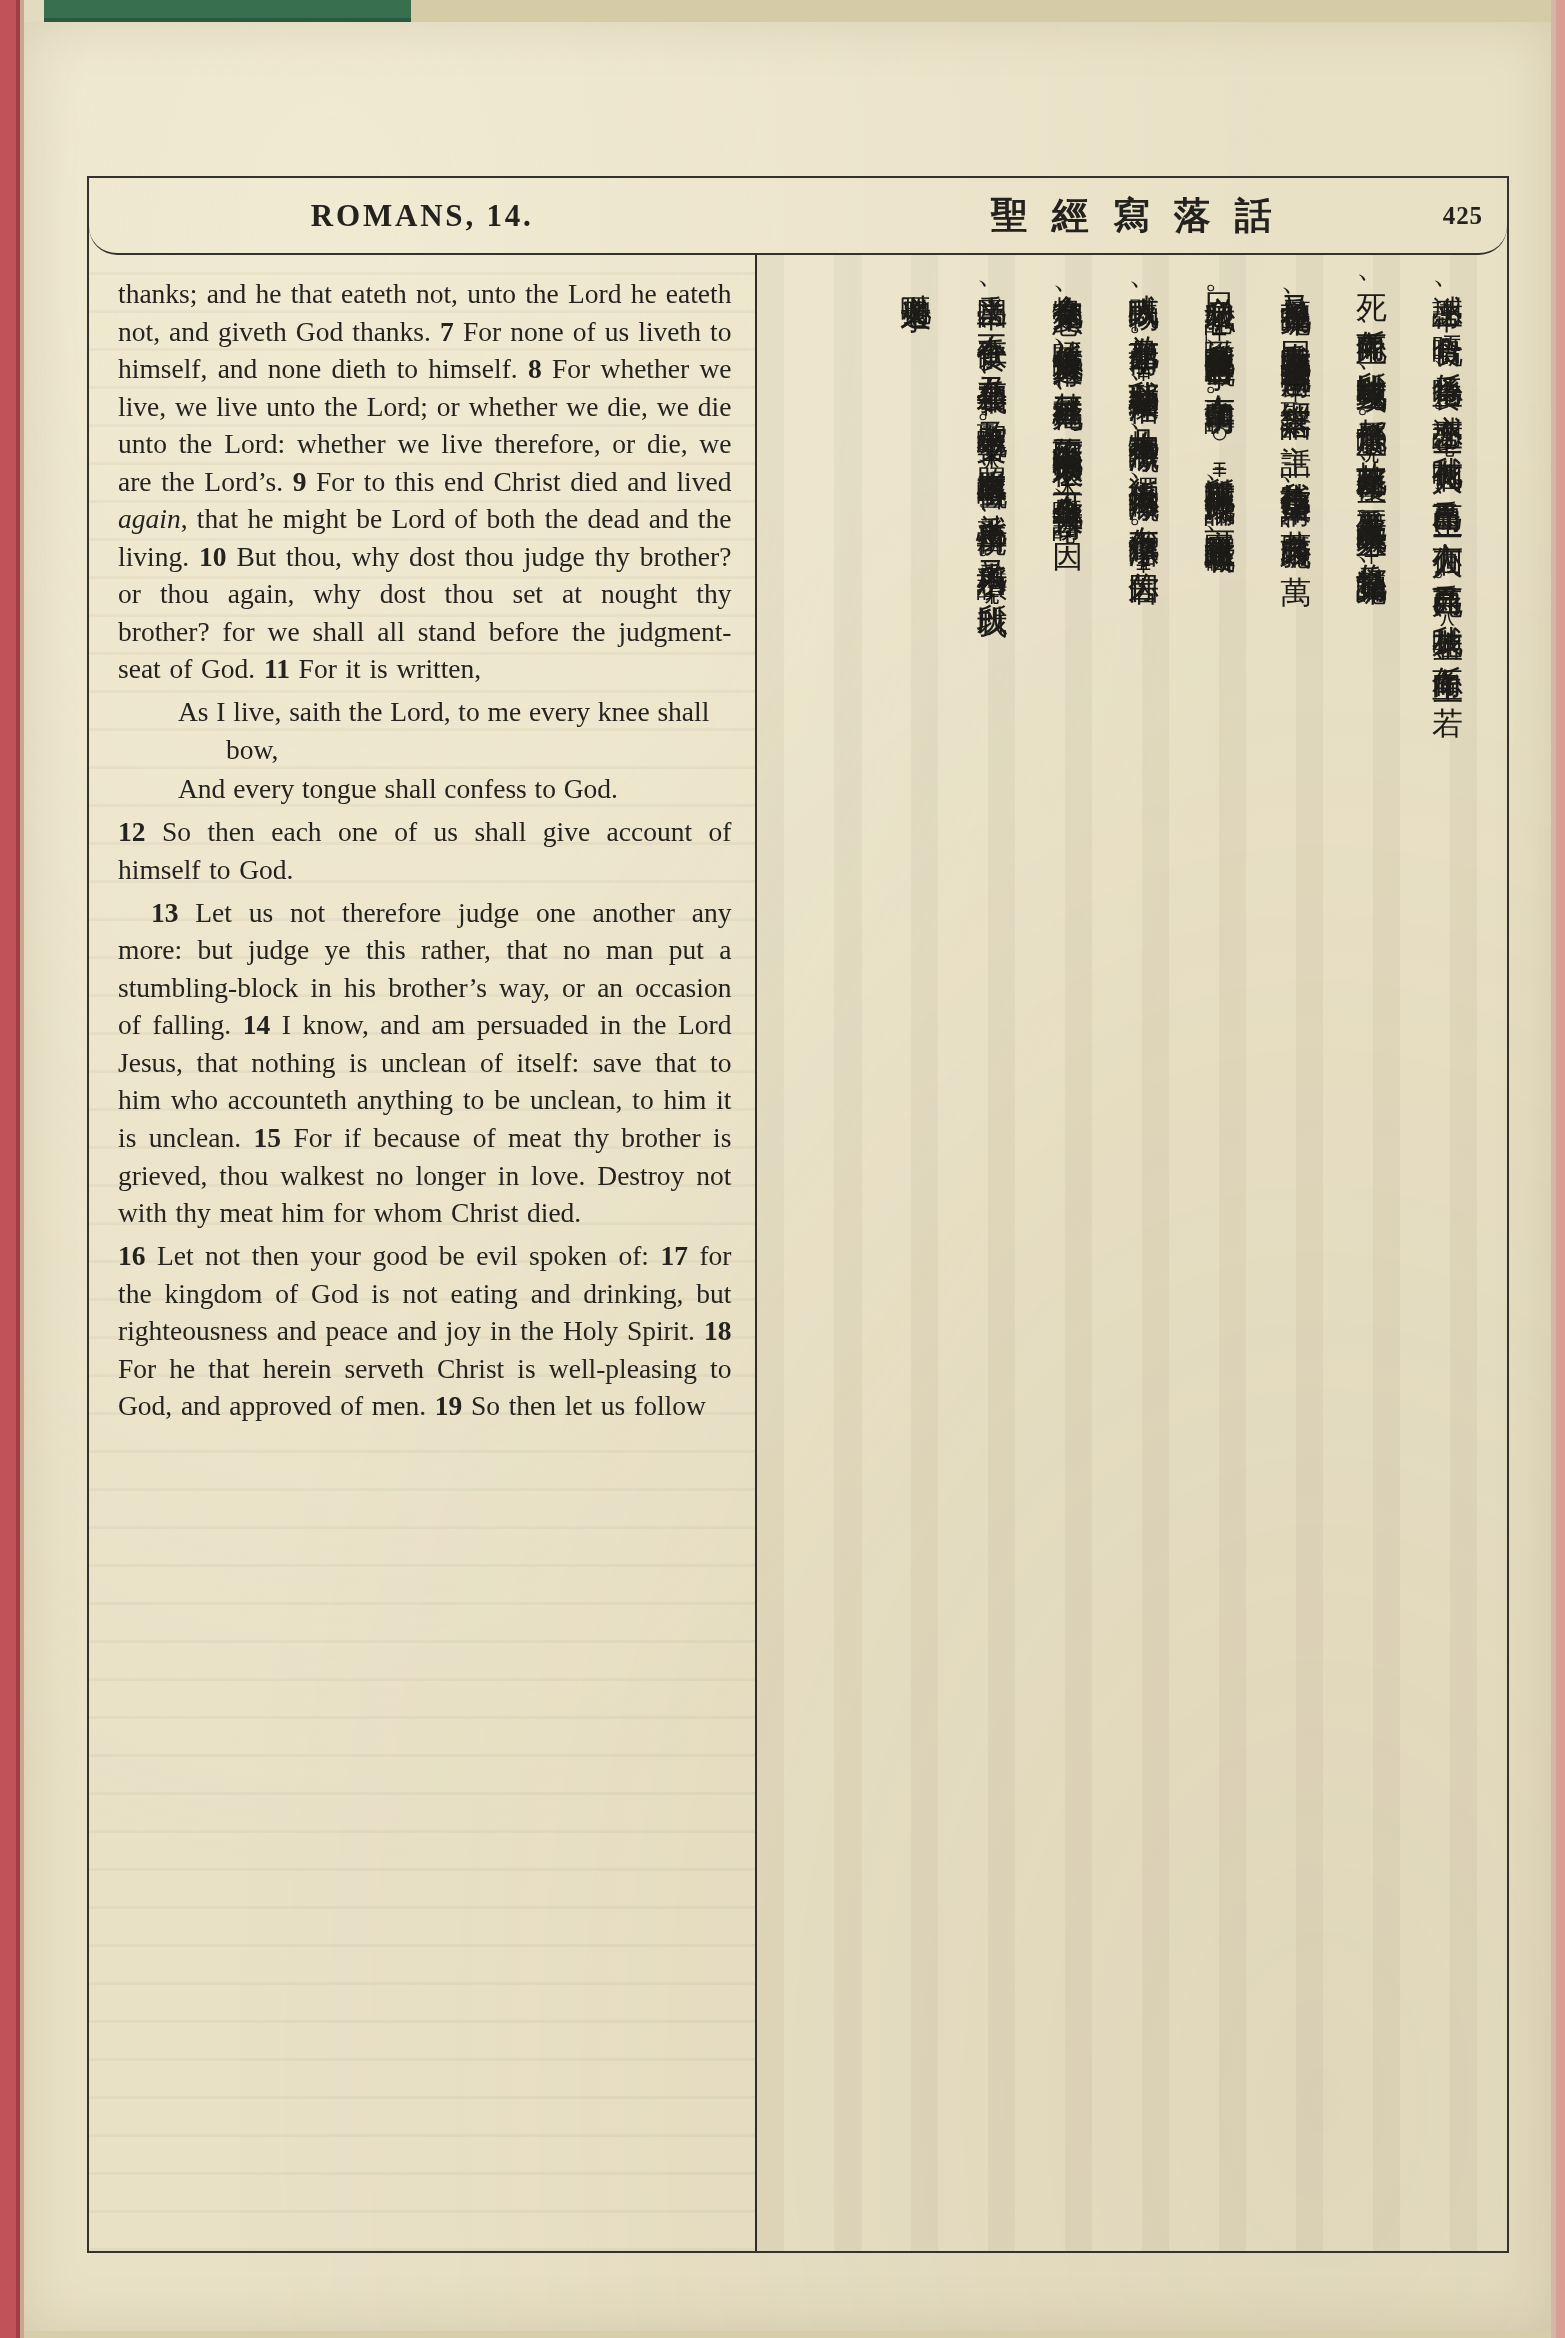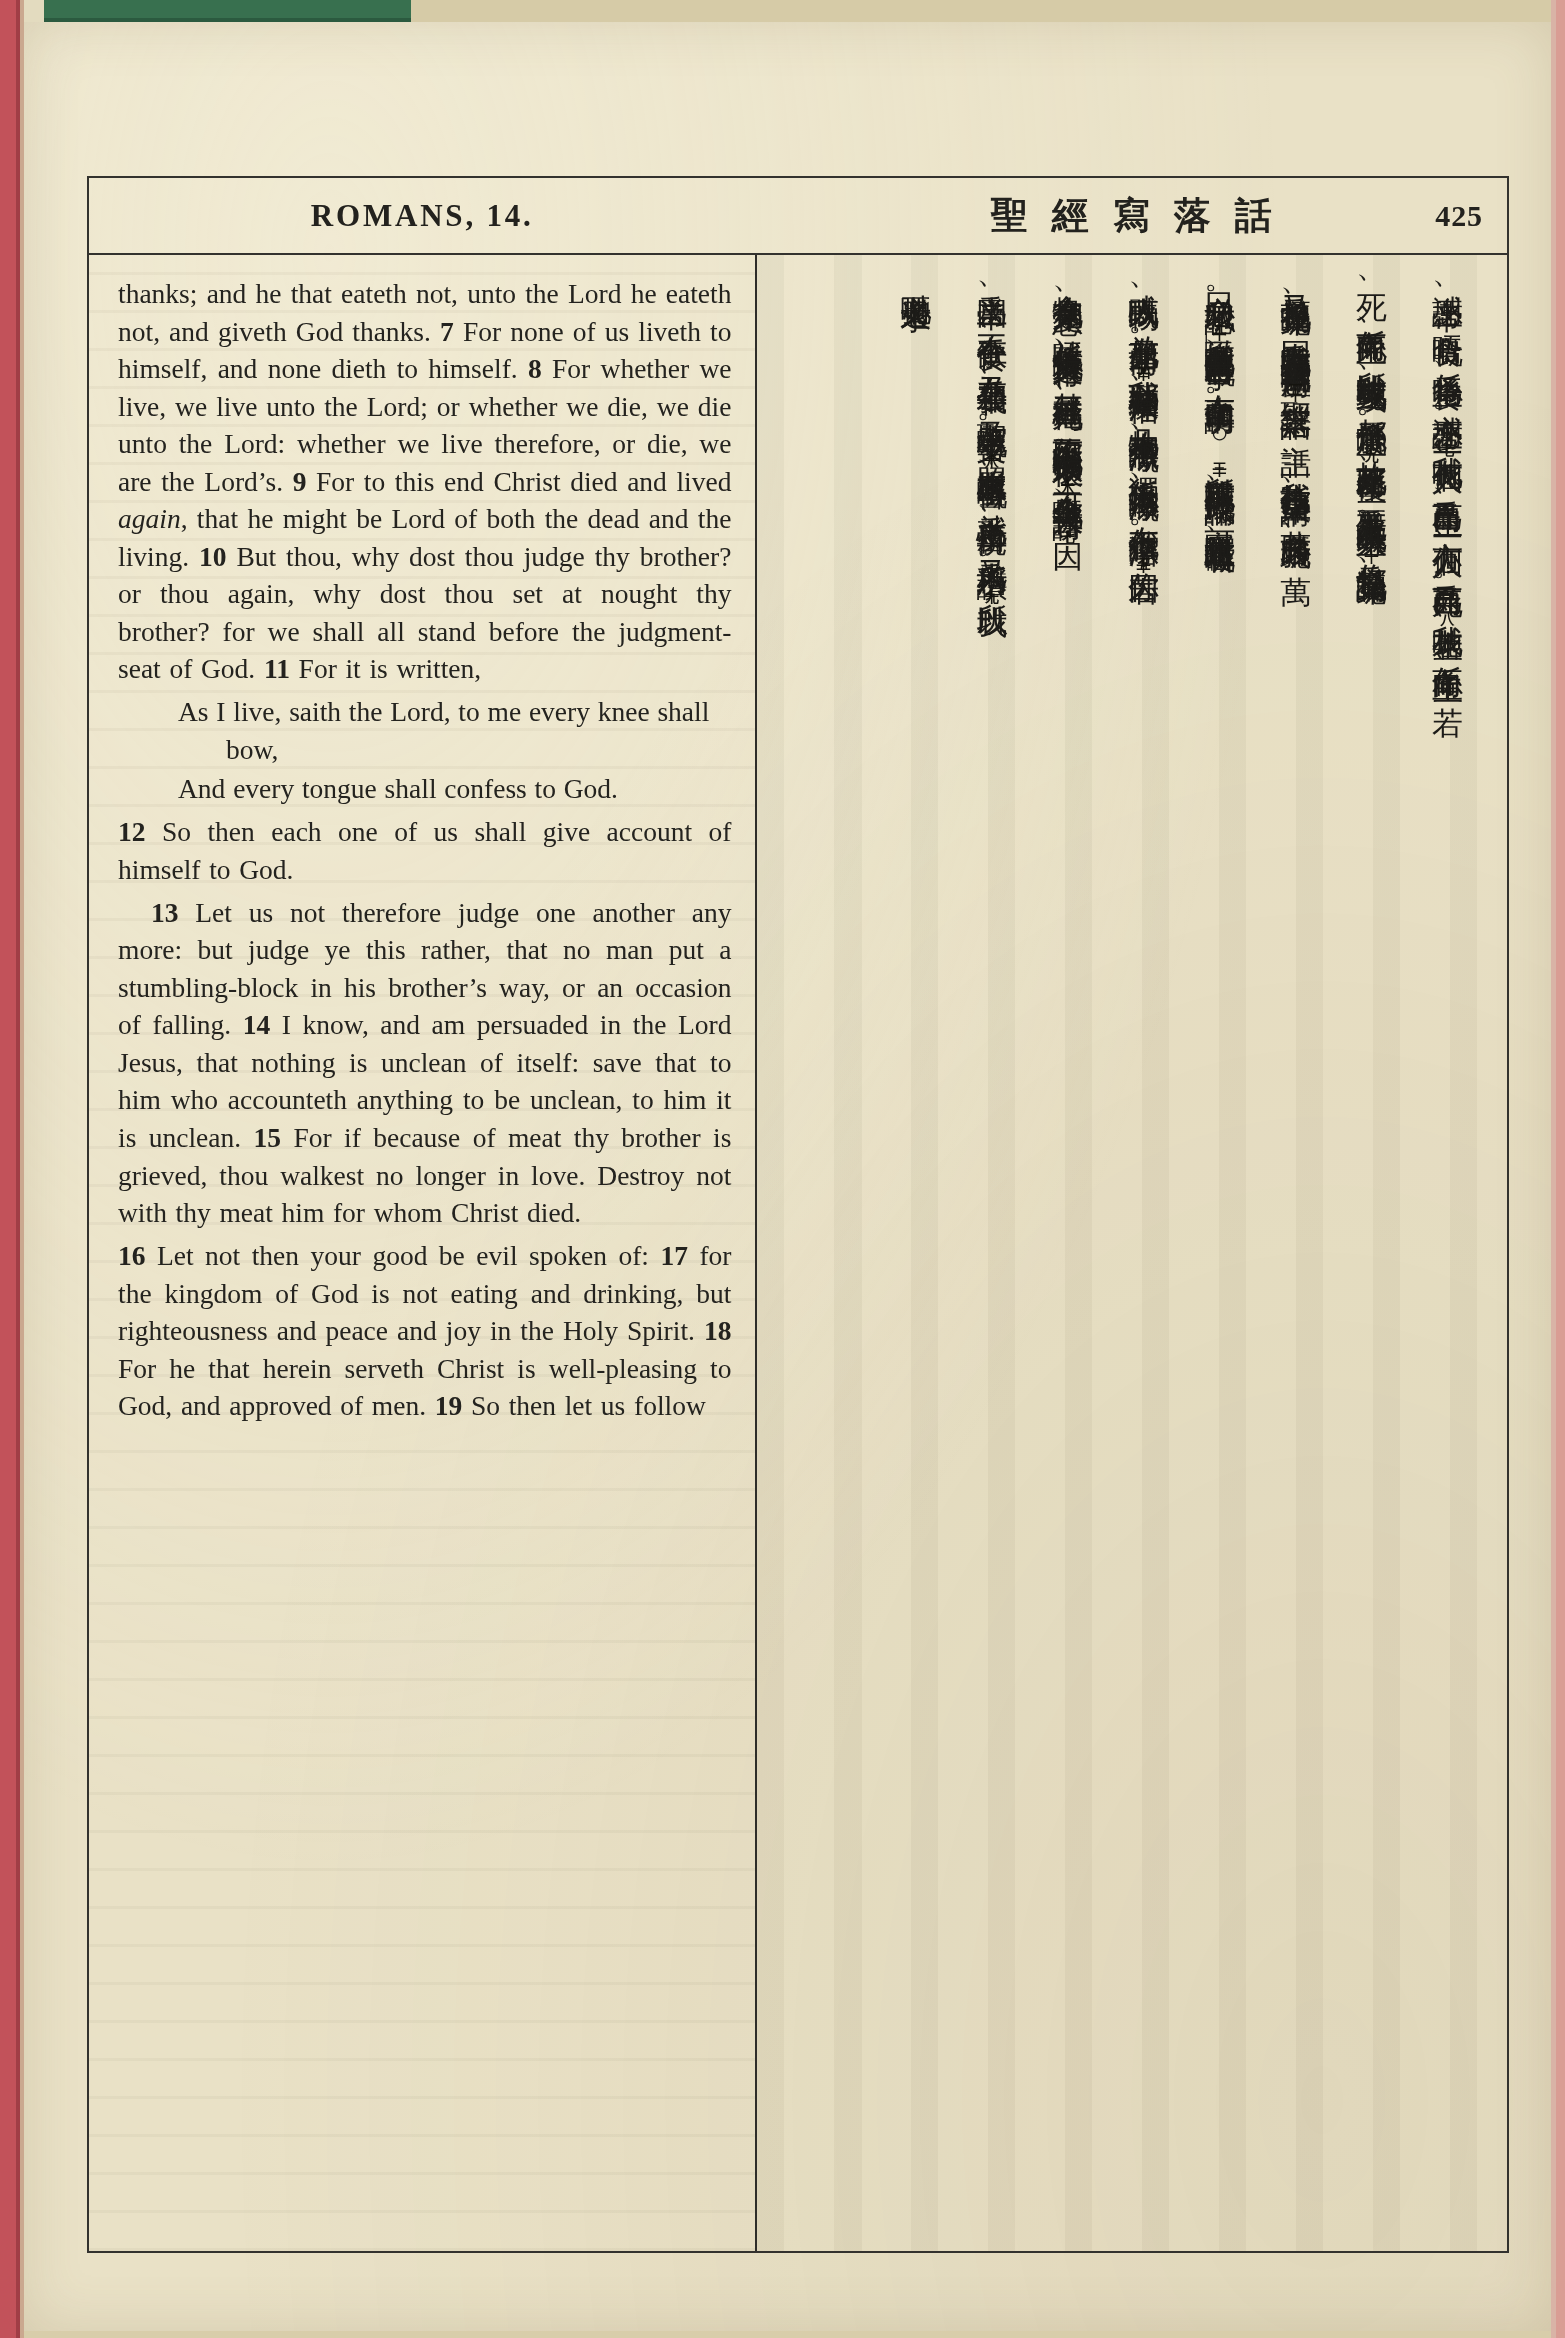--- a/index.html
+++ b/index.html
@@ -27,26 +27,26 @@
     box-shadow:inset 0 0 55px rgba(120,100,60,.18);
   }
   
   .frame{
     position:absolute;left:63px;top:154px;width:1422px;height:2077px;
     border:2.3px solid #33322e;box-sizing:border-box;
     display:flex;flex-direction:column;
   }
   .frame-header{
     height:75px;flex:0 0 75px;border-bottom:2.3px solid #33322e;
-    display:flex;align-items:center;position:relative;color:#23221e;
+    display:flex;align-items:center;position:relative;color:#23221e;border-radius:28px;
   }
   .hdr-left{width:47%;text-align:center;font-size:31px;font-weight:700;letter-spacing:2.8px;}
   .hdr-right{flex:1;text-align:center;font-size:37px;font-weight:700;letter-spacing:24px;padding-left:24px;}
   .hdr-page-num{position:absolute;right:24px;top:50%;transform:translateY(-50%);
-    font-size:30px;font-weight:700;letter-spacing:0.9px;}
+    font-size:25px;font-weight:700;letter-spacing:0.9px;}
   
   .frame-body{flex:1;display:flex;min-height:0;position:relative;}
   .en-wrap{
     width:47%;box-sizing:border-box;padding:20px 24px 14.7px 29px;overflow:hidden;
     font-size:27.5px;line-height:1.365;color:#24231f;text-align:justify;word-spacing:1.8px;
     position:relative;
   }
   .mid-rule{flex:0 0 0;border-left:2.8px solid #2e2d29;}
   .cn-wrap{flex:1;box-sizing:border-box;padding:14.7px 22px 14.7px 11px;overflow:hidden;position:relative;}
   .cn-area{

